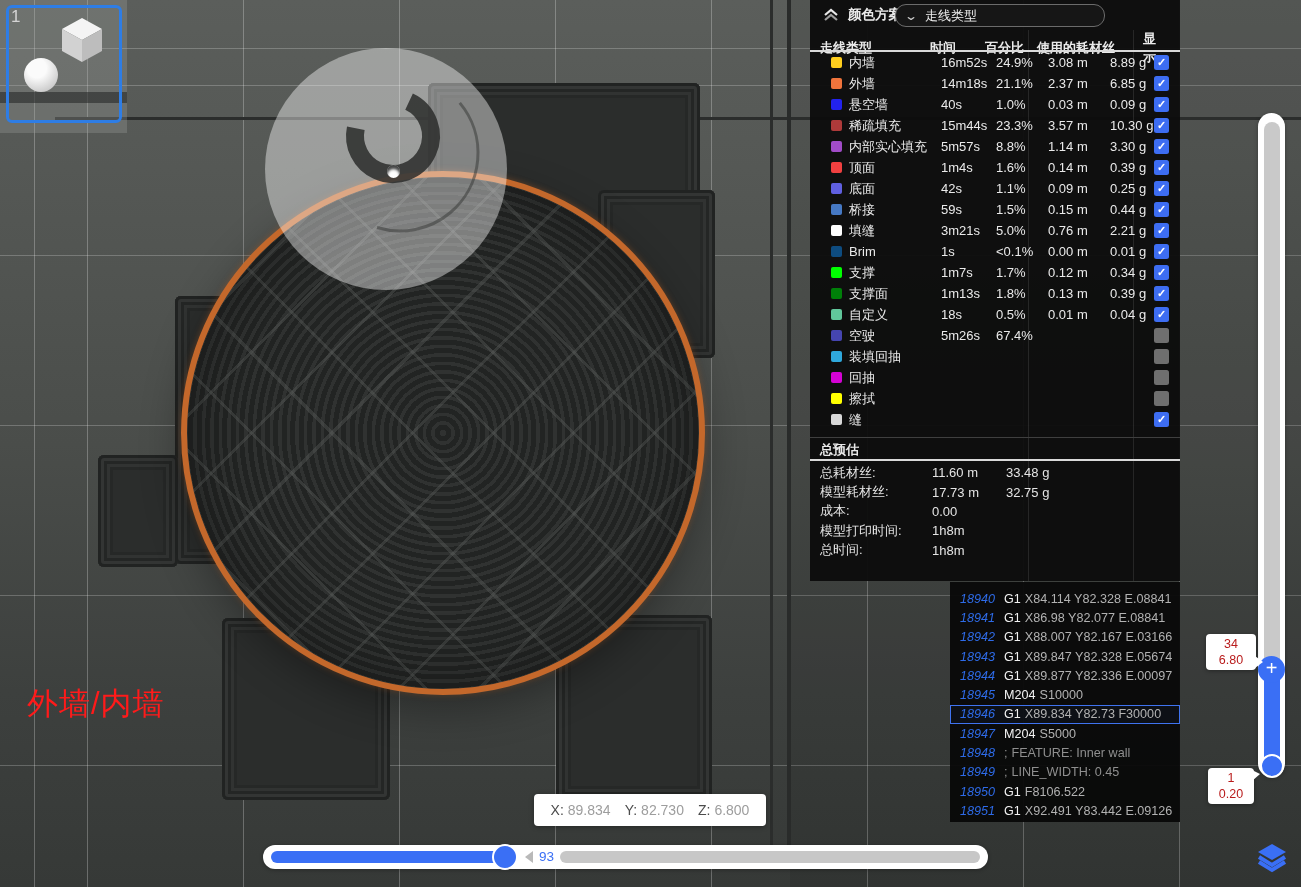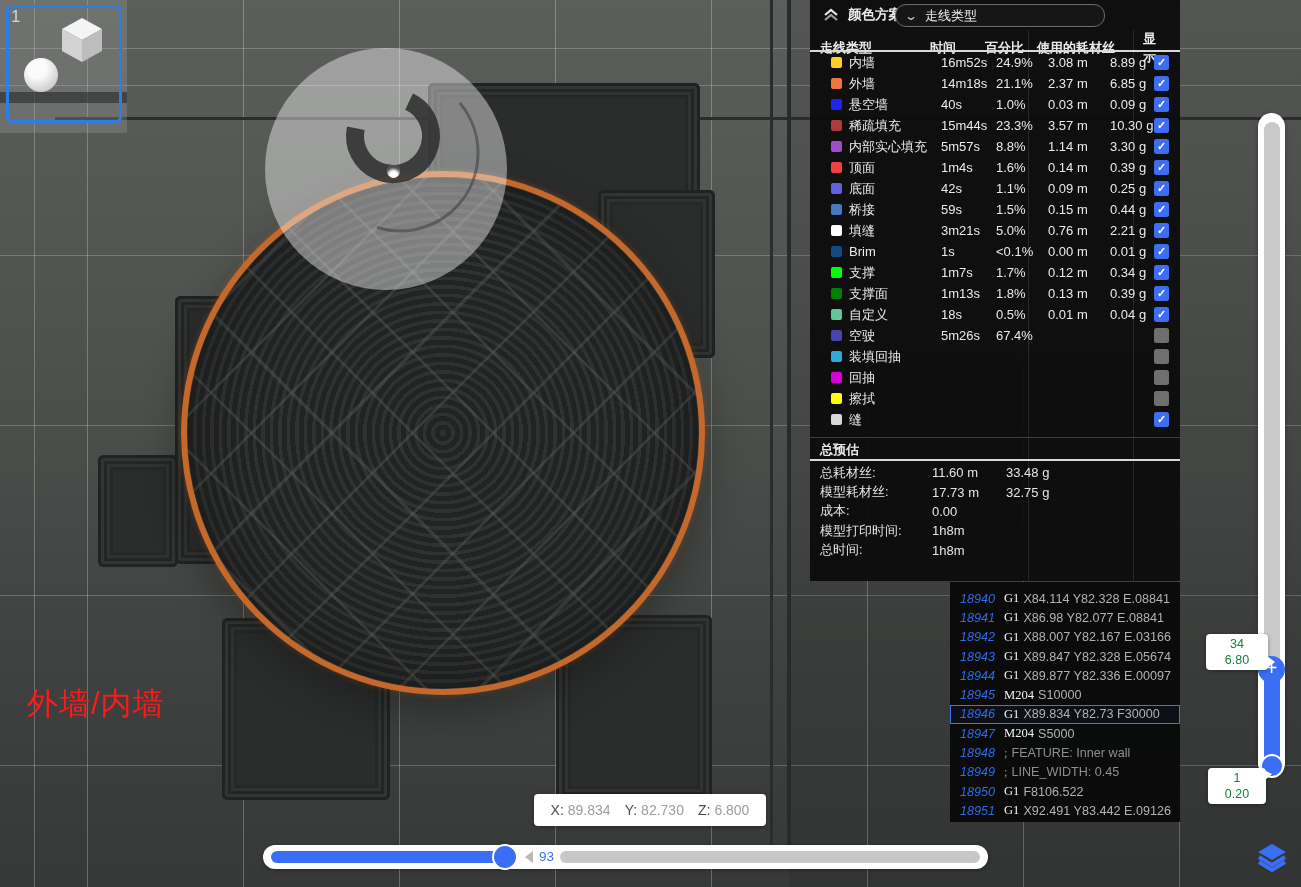--- a/index.html
+++ b/index.html
@@ -63,21 +63,21 @@
   .tot-title{position:absolute;left:10px;top:441px;font-weight:bold;}
   .hline-tot{position:absolute;left:0;top:459px;width:100%;height:2px;background:#d9d9d9;}
   .totals{position:absolute;left:0;top:463px;width:100%;}
   .tot-row{display:grid;grid-template-columns:112px 74px auto;padding-left:10px;height:19.4px;align-items:center;color:#e4e4e4;}
   
   .gcode{position:absolute;left:950px;top:582px;width:230px;height:240px;background:rgba(8,8,8,0.95);
     font-size:12.6px;padding-top:7px;box-sizing:border-box;}
   .gc-row{display:flex;height:19.3px;align-items:center;border:1px solid transparent;box-sizing:border-box;cursor:pointer;}
   .gc-row.sel{border-color:#3f73f0;background:rgba(63,115,240,0.05);}
   .gc-num{width:44px;text-align:right;color:#2e6be8;flex:none;font-style:italic;}
-  .gc-cmd{margin-left:9px;color:#f2f2f2;white-space:nowrap;font-family:Liberation Serif, serif;}
+  .gc-cmd{margin-left:9px;color:#f2f2f2;white-space:nowrap;}
   .gc-rest{margin-left:4px;color:#b2b2b2;white-space:nowrap;}
   .gc-row.cmt .gc-cmd,.gc-row.cmt .gc-rest{color:#8f8f8f;}
   
   .coords{position:absolute;left:534px;top:794px;width:232px;height:32px;background:#ffffff;border-radius:4px;
     box-shadow:0 1px 5px rgba(0,0,0,0.35);display:flex;align-items:center;justify-content:center;font-size:14px;}
   .coords .lab{color:#4c4c4c;margin-left:14px;}
   .coords .lab:first-child{margin-left:0;}
   .coords .val{color:#9d9d9d;margin-left:4px;}
   
   .hslider{position:absolute;left:263px;top:845px;width:725px;height:24px;background:#fff;border-radius:12px;
@@ -92,21 +92,21 @@
   
   .vslider{position:absolute;left:1258px;top:113px;width:27px;height:664px;background:#fff;border-radius:13.5px;
     box-shadow:0 1px 4px rgba(0,0,0,0.3);}
   .v-gray{position:absolute;left:5.5px;top:9px;width:16px;height:551px;border-radius:8px;background:#c9c9c9;}
   .v-blue{position:absolute;left:5.5px;top:548px;width:16px;height:108px;background:#3a6ff5;border-radius:0 0 8px 8px;}
   .v-thumb-top{position:absolute;left:0;top:543px;width:27px;height:27px;border-radius:50%;background:#3a6ff5;
     color:#fff;font-size:20px;line-height:25px;text-align:center;cursor:pointer;}
   .v-thumb-bot{position:absolute;left:1.5px;top:641px;width:24px;height:24px;border-radius:50%;background:#3a6ff5;
     border:2px solid #fff;box-sizing:border-box;cursor:pointer;}
   .v-tip{position:absolute;background:#fff;border-radius:4px;box-shadow:0 1px 4px rgba(0,0,0,0.35);
-    color:#15803d;font-size:12.5px;text-align:center;line-height:16px;padding:2px 6px;}
+    color:#b91c1c;font-size:12.5px;text-align:center;line-height:16px;padding:2px 0;}
   .v-tip.top{left:1206px;top:634px;width:50px;}
   .v-tip.top::after{content:"";position:absolute;right:-7px;bottom:2px;border-top:6px solid transparent;
     border-bottom:6px solid transparent;border-left:8px solid #fff;}
   .v-tip.bot{left:1208px;top:768px;width:46px;}
   .v-tip.bot::after{content:"";position:absolute;right:-6px;top:2px;border-top:4px solid transparent;
     border-bottom:7px solid transparent;border-left:8px solid #fff;}
   .layers-btn{position:absolute;left:1253px;top:839px;width:38px;height:38px;display:flex;align-items:center;justify-content:center;cursor:pointer;}
 </style>
 </head>
 <body>

